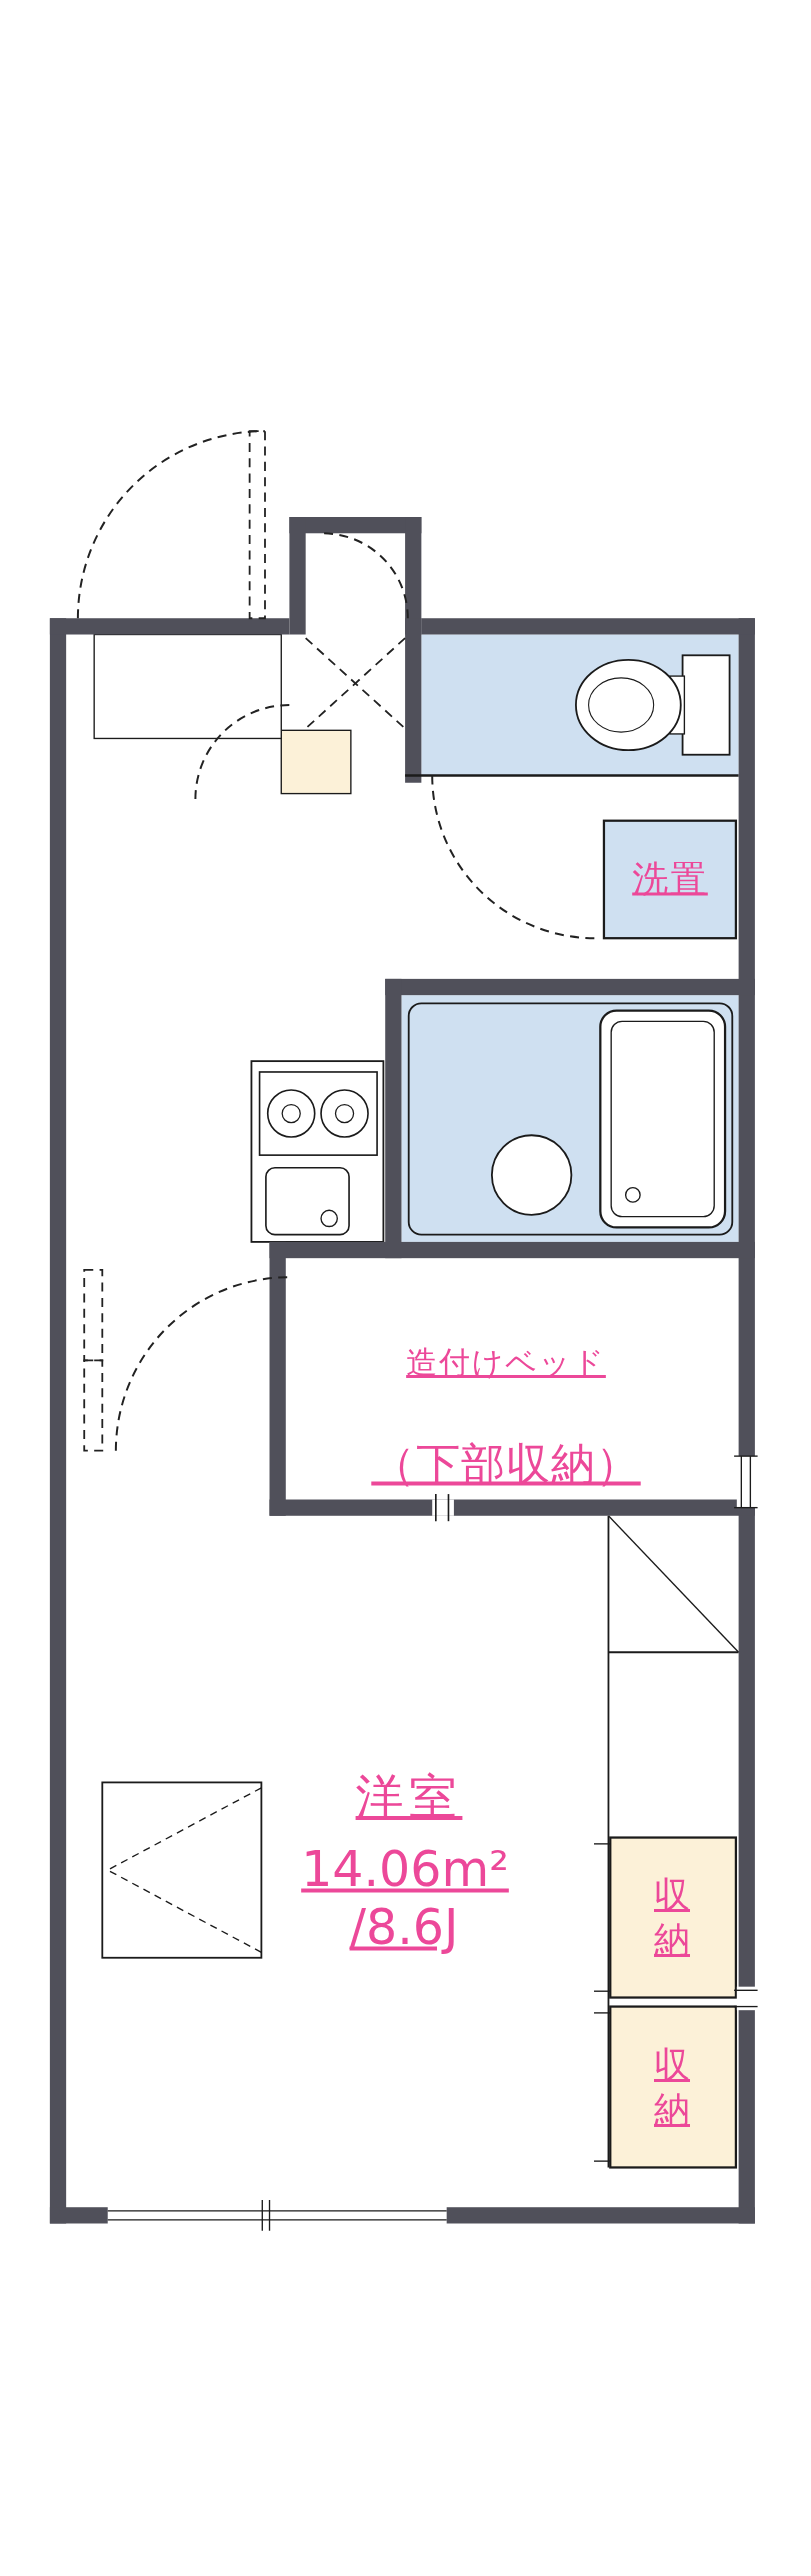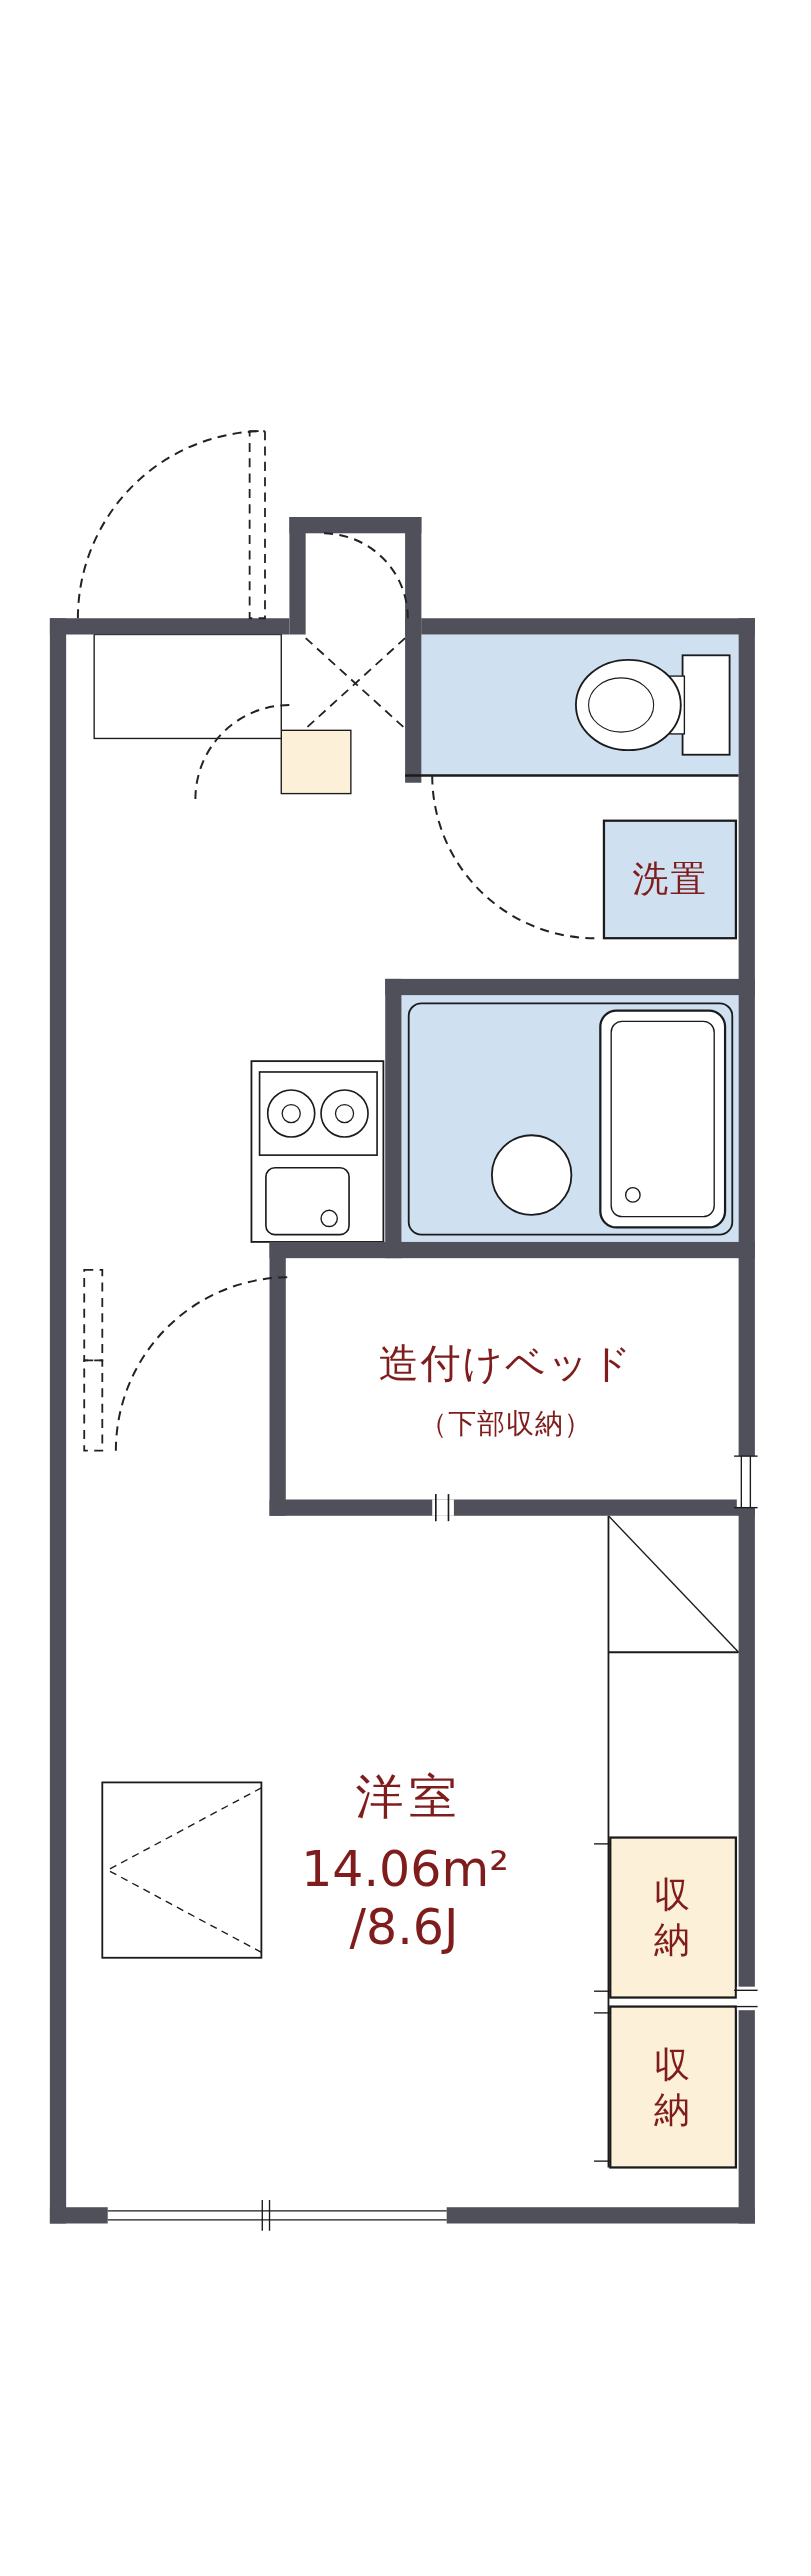--- a/index.html
+++ b/index.html
@@ -7,27 +7,28 @@
     position:relative;
     width:812px;height:2576px;
     background:#ffffff;
     font-family:"DejaVu Sans",sans-serif;
     overflow:hidden;
   }
   .canvas svg{position:absolute;left:0;top:0;}
   .fp-label{
     position:absolute;
     transform:translate(-50%,-50%);
-    color:#7f1d1d;
+    color:#ec4899;
     white-space:nowrap;
     text-align:center;
+    text-decoration:underline;
   }
   .laundry-label{font-size:36px;letter-spacing:1.8px;}
-  .bed-label-1{font-size:40px;letter-spacing:1.8px;}
-  .bed-label-2{font-size:28px;letter-spacing:0.9px;}
+  .bed-label-1{font-size:31px;letter-spacing:1.8px;}
+  .bed-label-2{font-size:44px;letter-spacing:0.9px;margin-top:40px;}
   .room-name{font-size:48px;letter-spacing:5.4px;}
   .room-area{font-size:49px;}
   .closet-label{
     font-size:36px;
     width:40px;
     white-space:normal;
     word-break:break-all;
     line-height:1.25;
   }
 </style>

